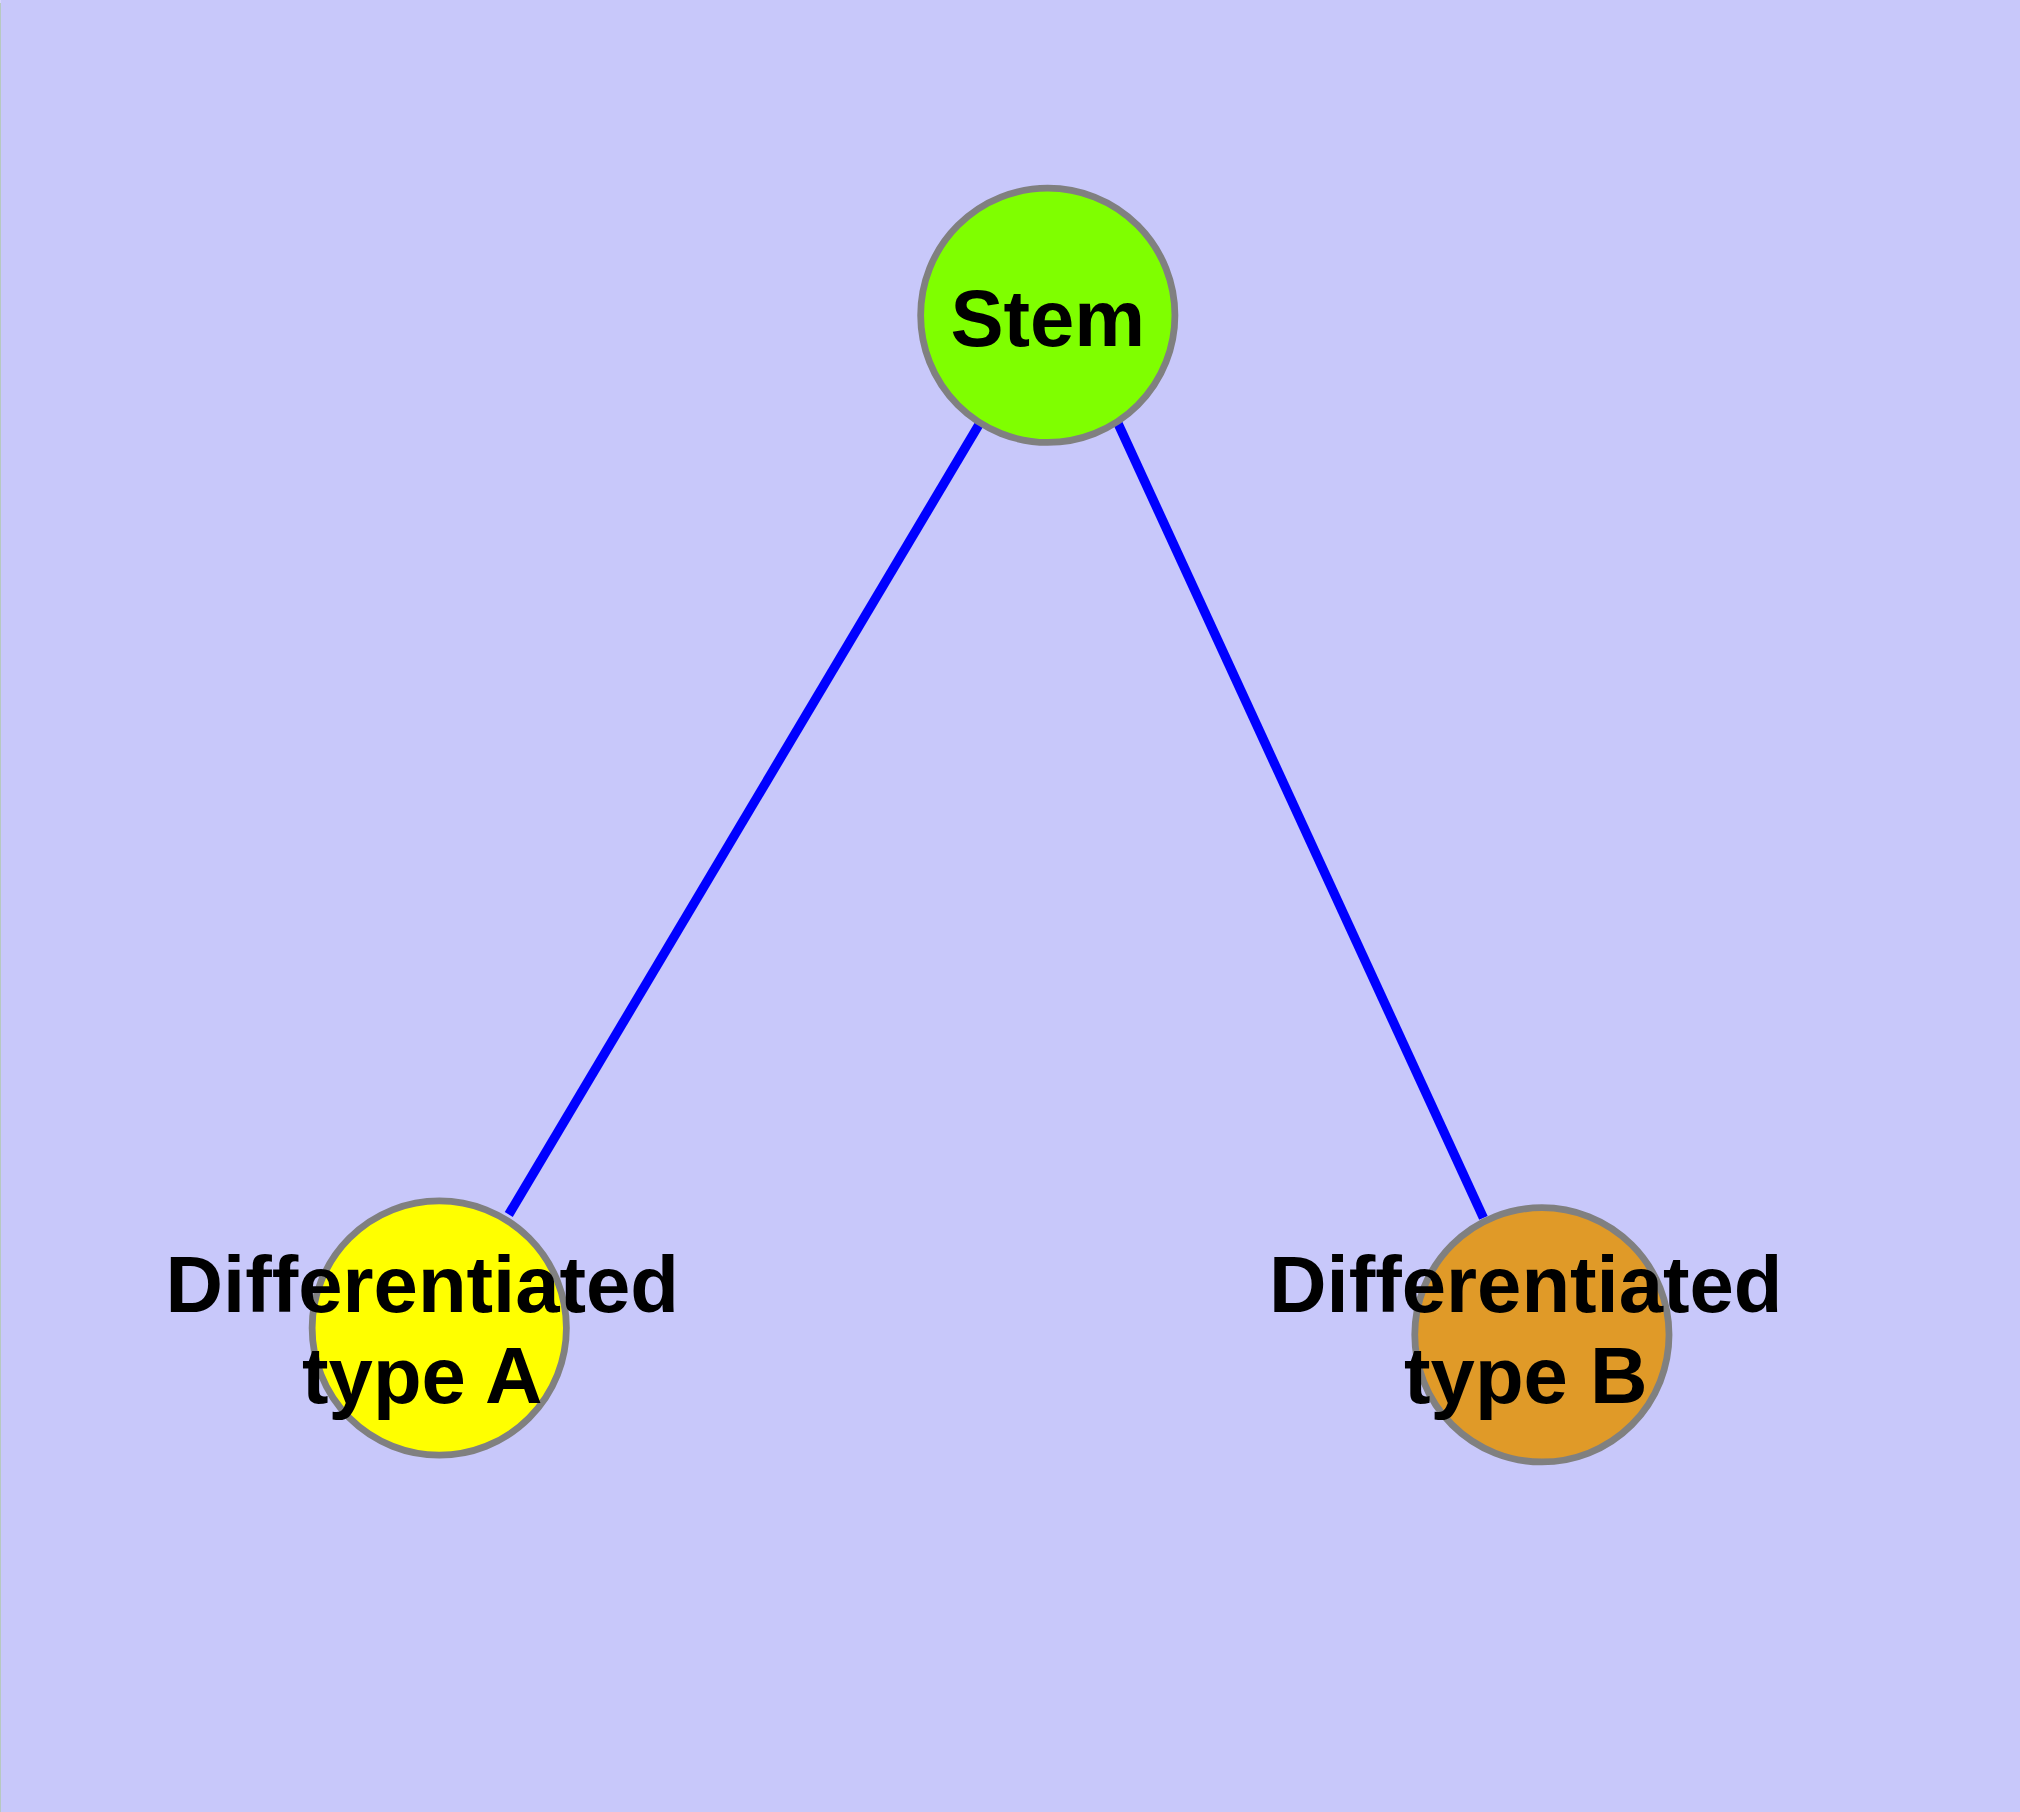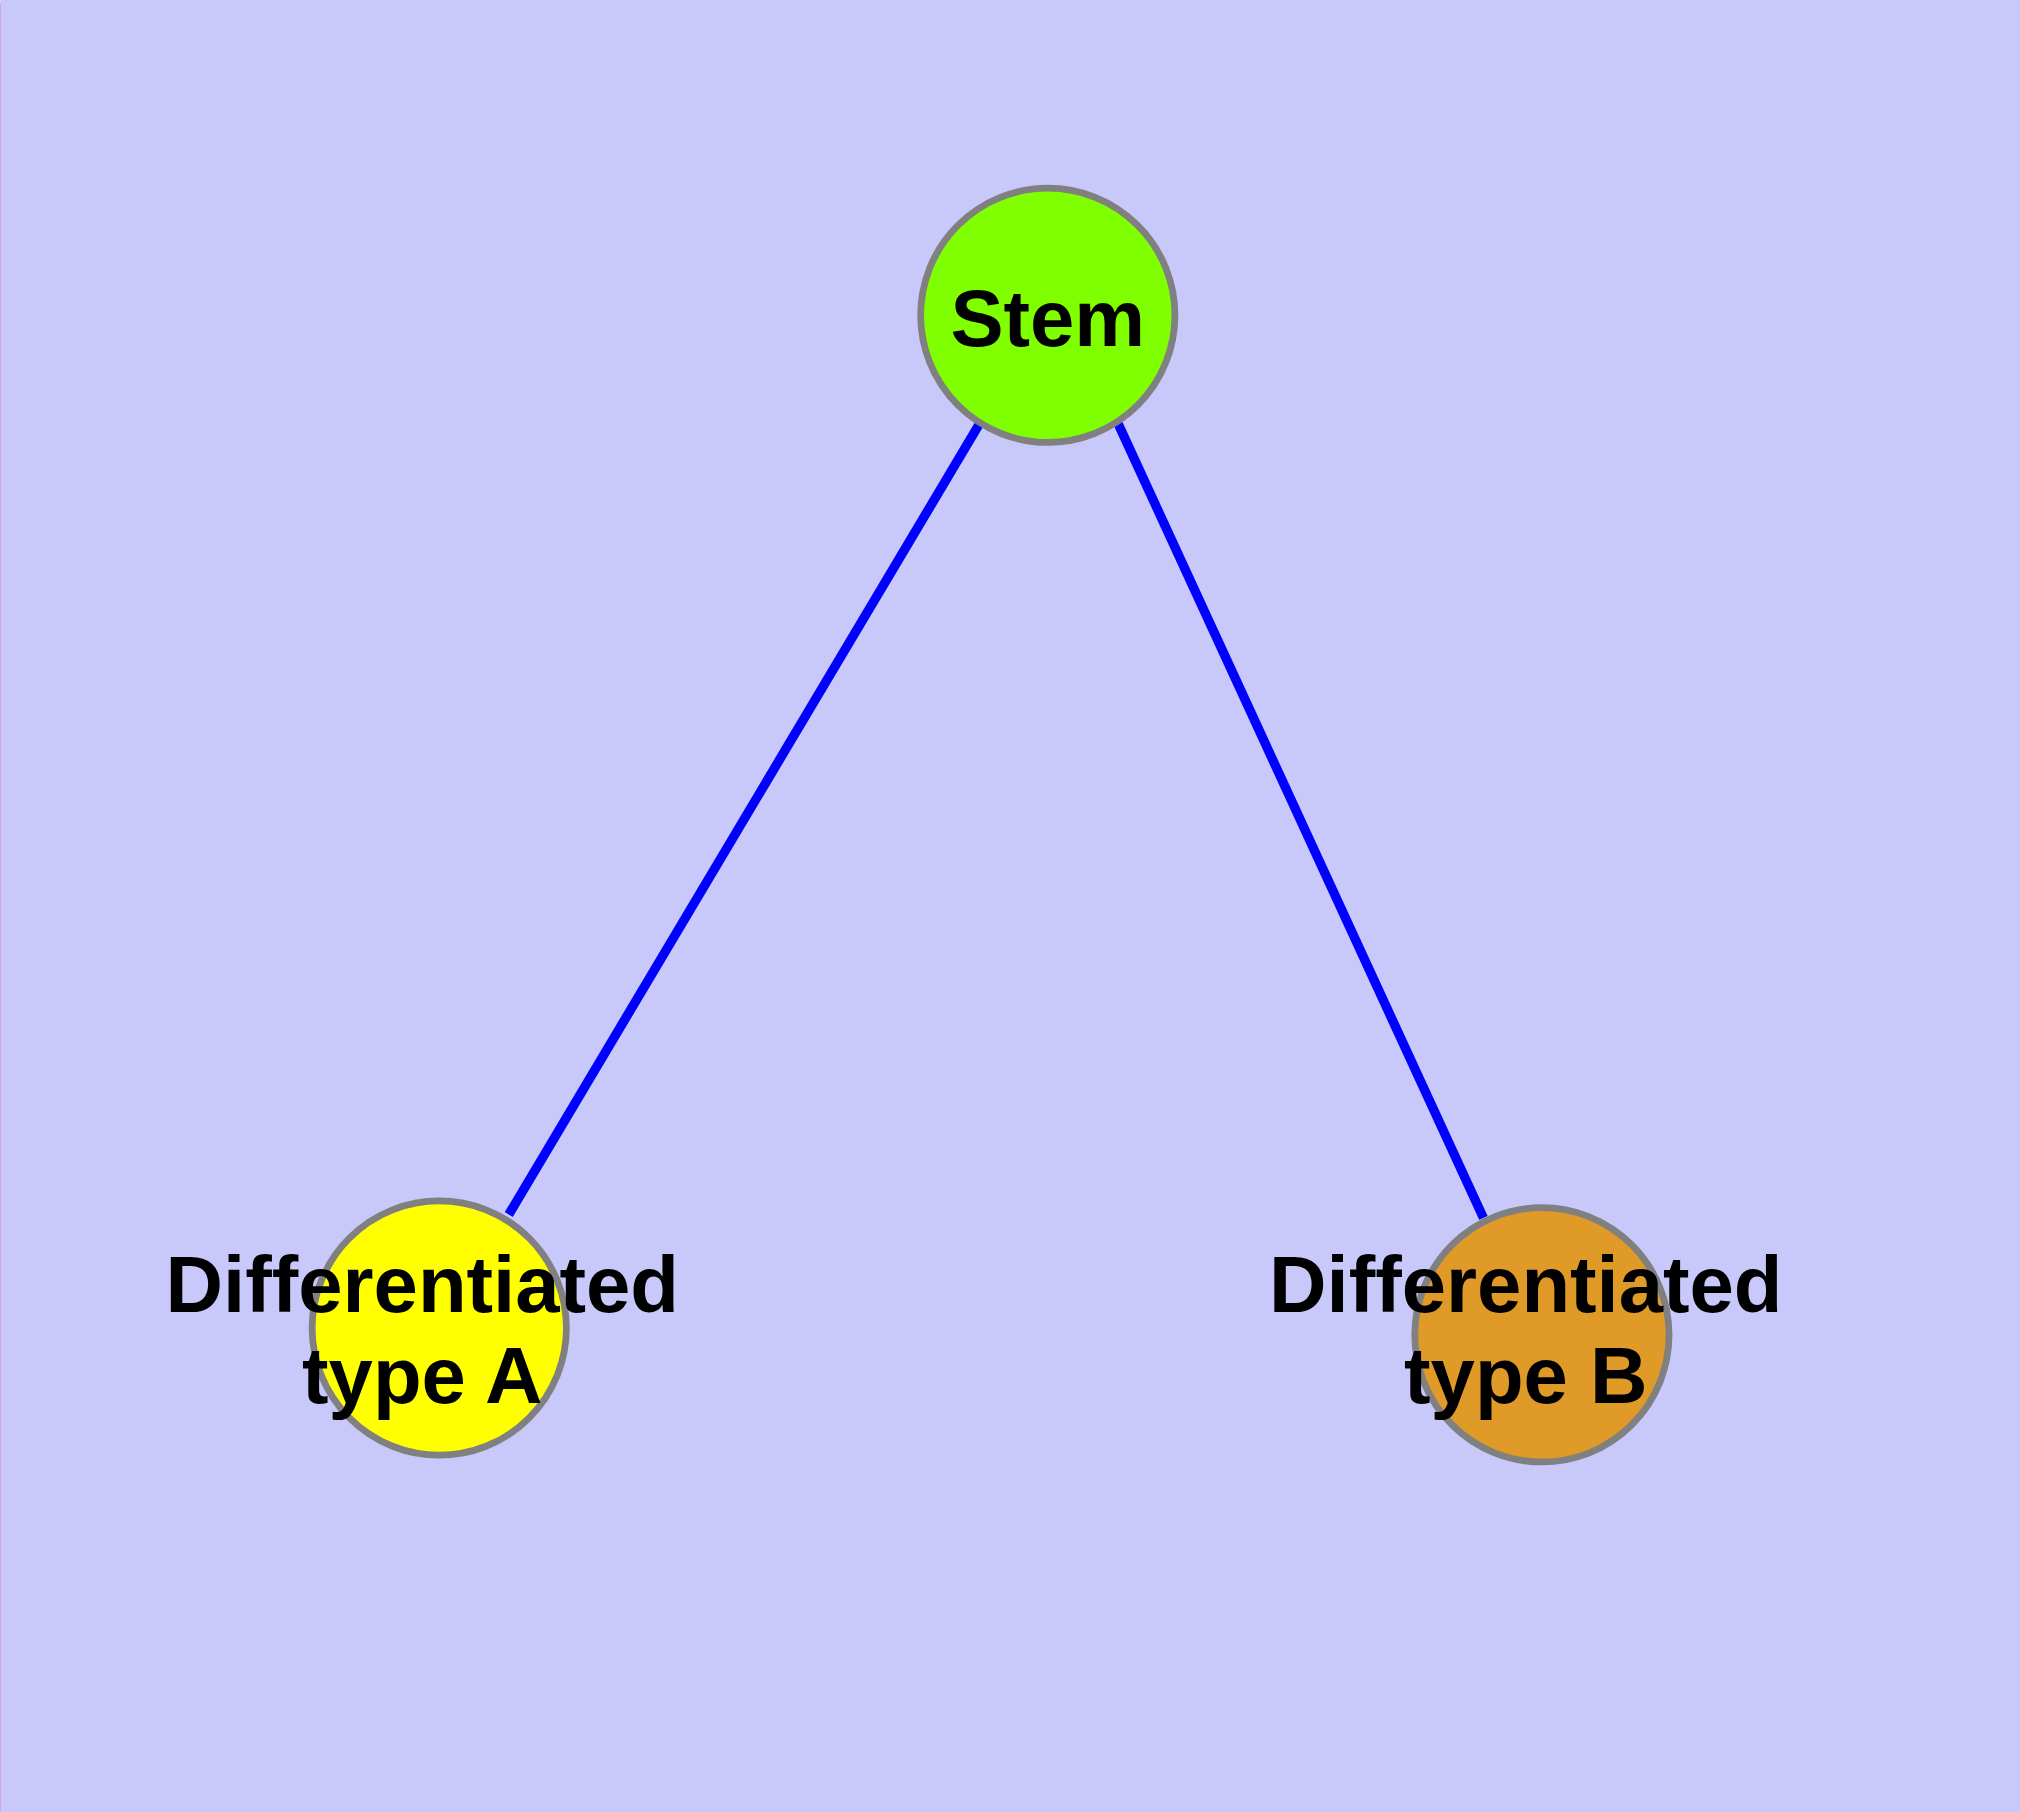--- a/index.html
+++ b/index.html
@@ -11,21 +11,21 @@
   body {
     width: 2021px;
     height: 1812px;
     overflow: hidden;
     font-family: "Liberation Sans", sans-serif;
   }
   #graph-canvas {
     position: relative;
     width: 2021px;
     height: 1812px;
-    background: #ec4899;
+    background: #84cc16;
     overflow: hidden;
   }
   #graph-svg {
     position: absolute;
     left: 0;
     top: 0;
     width: 2021px;
     height: 1812px;
     display: block;
   }

